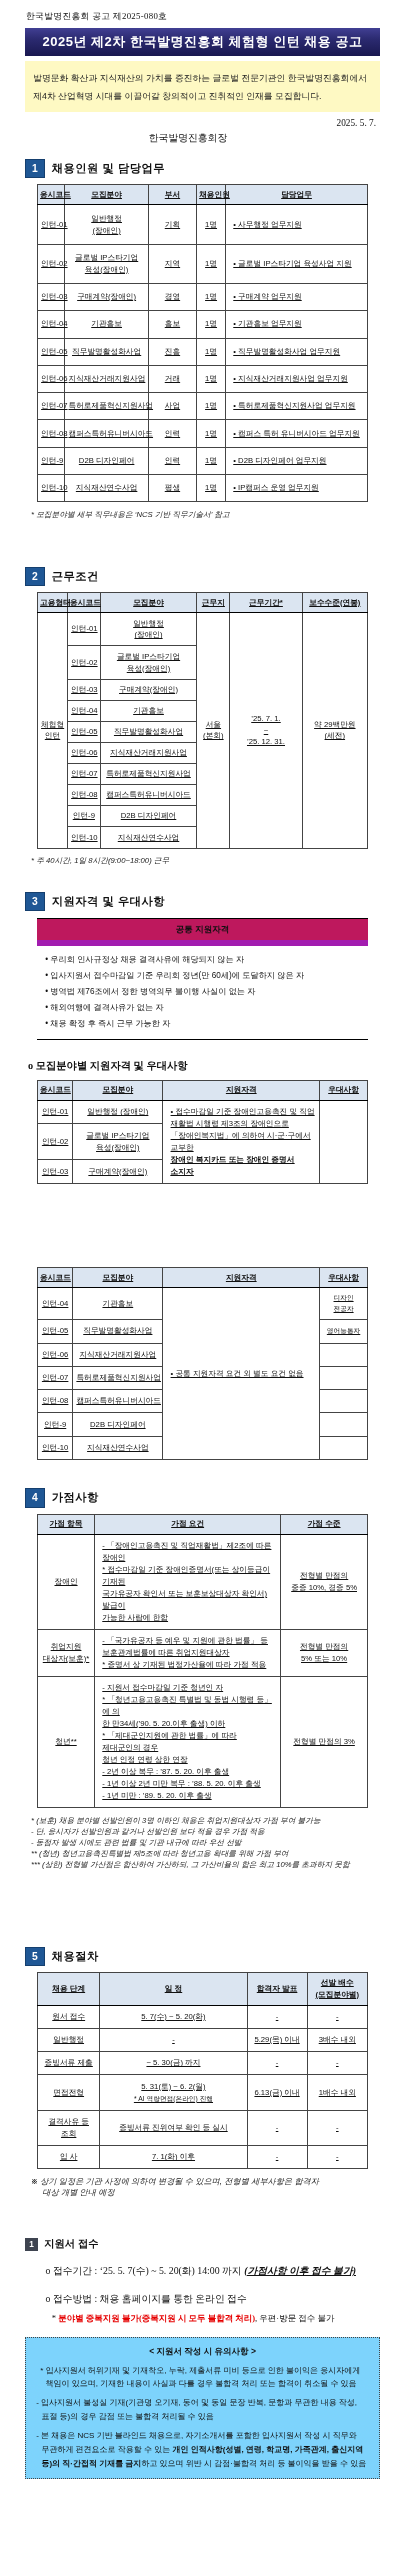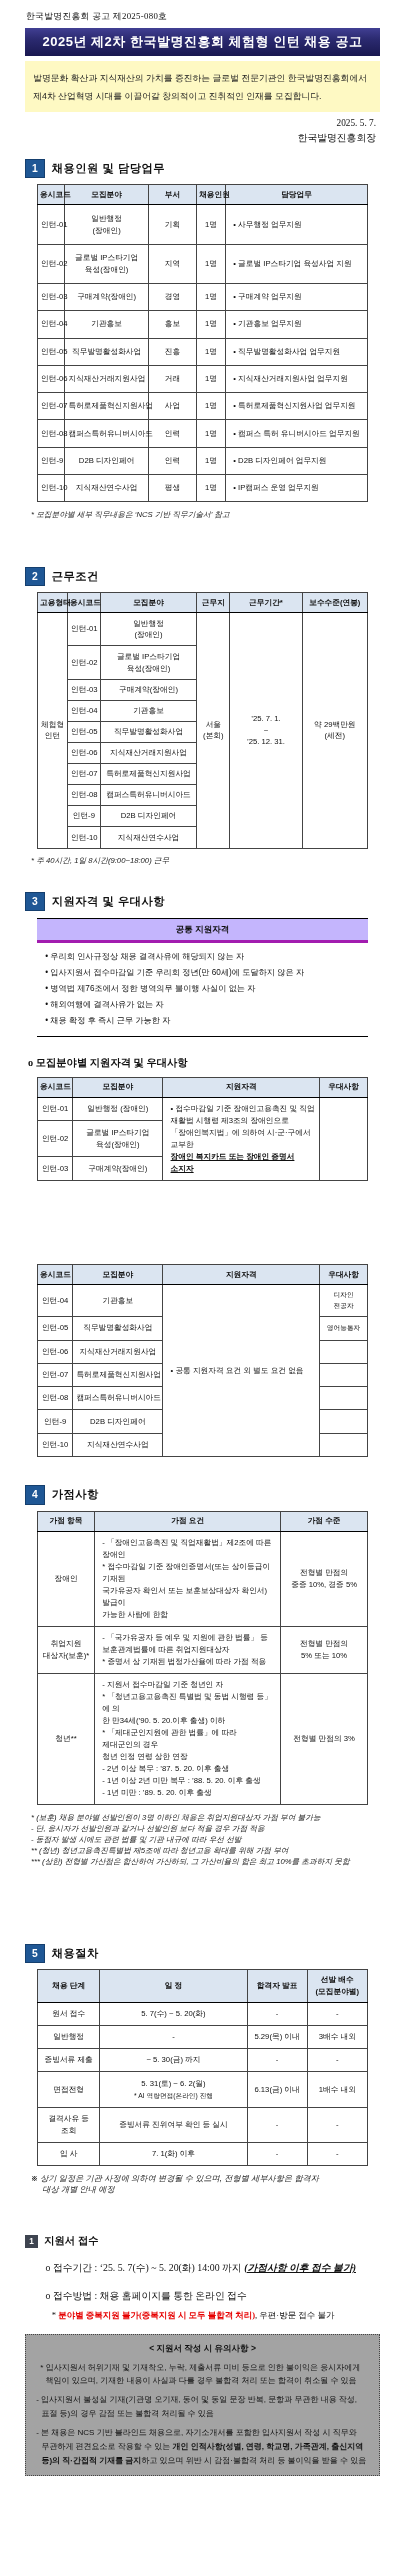--- a/index.html
+++ b/index.html
@@ -4,55 +4,55 @@
 <style>
   html,body{margin:0;padding:0;background:#fff;}
   body{width:405px;font-family:"Liberation Sans","DejaVu Sans",sans-serif;color:#111;}
   .page{width:405px;height:3725px;overflow:hidden;position:relative;background:#fff;word-break:keep-all;}
 
   .notice-no{padding-top:11.3px;margin-left:26px;font-family:"Liberation Serif","DejaVu Serif",serif;font-size:8.8px;letter-spacing:0.3px;}
   .banner{margin:5.2px 25px 0;height:28px;background:linear-gradient(180deg,#413f93 0%,#2b2a70 40%,#191850 100%);display:flex;align-items:center;justify-content:center;}
   .banner-text{color:#fff;font-weight:bold;font-size:13px;letter-spacing:0.5px;}
   .intro{margin:5px 25px 0;background:#fef9c3;padding:7.2px 8.2px;font-size:8.8px;line-height:2.05;font-weight:400;color:#222;}
   .date-line{margin:6.2px 29px 0 0;text-align:right;font-family:"Liberation Serif","DejaVu Serif",serif;font-size:9.3px;}
-  .signer{margin:4.1px 29px 0 0;text-align:right;font-family:"Liberation Serif","DejaVu Serif",serif;font-size:9.8px;}
+  .signer{margin:4.1px 29px 0 0;text-align:center;font-family:"Liberation Serif","DejaVu Serif",serif;font-size:9.8px;}
 
   .sec-head{display:flex;align-items:center;gap:7.2px;margin-left:25px;margin-right:25px;}
   .sec-num{width:17.5px;height:17.5px;flex:0 0 17.5px;background:#1f5795;border:1px solid #153f6e;color:#fff;font-weight:bold;font-size:10.3px;display:flex;align-items:center;justify-content:center;}
   .sec-title{font-size:11.3px;font-weight:800;letter-spacing:0.5px;}
 
   .sub-head{display:flex;align-items:center;gap:6.2px;margin-left:25px;}
   .sub-num{width:13px;height:13px;flex:0 0 13px;background:#3e4450;color:#fff;font-weight:bold;font-size:8.2px;display:flex;align-items:center;justify-content:center;}
   .sub-title{font-size:10.3px;font-weight:800;}
 
   .tblwrap{margin:6.2px 37px 0;}
-  table.tbl{border-collapse:collapse;width:331px;table-layout:fixed;border-top:1.5px solid #000;border-bottom:1.5px solid #000;}
+  table.tbl{border-collapse:collapse;width:331px;table-layout:fixed;border-top:1.5px solid #000;border-bottom:1.5px solid #000;text-decoration:underline;}
   .tbl th,.tbl td{border:0.5px solid #444;padding:5.2px 3.1px;font-size:7.7px;text-align:center;vertical-align:middle;line-height:1.55;}
   .tbl thead th{background:#dbe5f1;font-weight:bold;border-bottom:1px solid #000;padding:3.6px 2.1px;}
   .tbl td.l{text-align:left;padding-left:7.2px;}
   .tbl .sm{font-size:6.7px;}
   .t1 td{padding-top:7.2px;padding-bottom:7.2px;}
   .t2 td{padding-top:4.1px;padding-bottom:4.1px;}
 
   .fn{margin:7.2px 31px 0;font-size:7.7px;color:#222;font-style:italic;}
   .fn-h{padding-left:11.3px;text-indent:-11.3px;white-space:pre-wrap;}
 
   .common-qual{margin:7.2px 37px 0;border-top:1.5px solid #000;border-bottom:1.5px solid #000;}
-  .cq-head{background:#c4b5fd;text-align:center;font-weight:bold;font-size:8.5px;padding:4.1px 0;border-bottom:3px solid #a21caf;}
+  .cq-head{background:#be185d;text-align:center;font-weight:bold;font-size:8.5px;padding:4.1px 0;border-bottom:6px solid #a21caf;}
   .cq-body{padding:6.2px 4.1px 7.2px 6.2px;}
   .cq-body .li{font-size:8.2px;line-height:1.95;padding-left:8.2px;text-indent:-6.2px;}
 
   .subtitle{margin:19.6px 0 0 28px;font-family:"Liberation Serif","DejaVu Serif",serif;font-weight:bold;font-size:10.3px;}
 
   .list{margin:8.2px 25px 0;}
   .li{data-x:0;}
   .i-o{font-family:"Liberation Serif","DejaVu Serif",serif;font-size:9.8px;line-height:1.8;padding-left:34px;text-indent:-13.4px;margin-top:10.3px;}
   .i-star{font-family:"Liberation Serif","DejaVu Serif",serif;font-size:8.5px;line-height:1.7;padding-left:34px;text-indent:-7.2px;margin-top:4.1px;}
 
-  .dotbox{margin:11.3px 25px 0;border:1px dotted #444;padding:5.2px 8.2px 8.2px;background:#a3a3a3;}
+  .dotbox{margin:11.3px 25px 0;border:1px dotted #444;padding:5.2px 8.2px 8.2px;background:#7dd3fc;}
   .db-title{text-align:center;font-weight:bold;font-size:8.5px;margin:3.1px 0 5.2px;}
   .dotbox .li{font-size:8px;line-height:1.72;white-space:pre-wrap;}
   .d-dash{margin-top:5.2px;padding-left:7.2px;text-indent:-5.2px;}
   .d-star{margin-top:4.1px;padding-left:11.3px;text-indent:-5.2px;}
 
   .b{font-weight:bold;}
   .bu{font-weight:bold;text-decoration:underline;}
   .biu{font-weight:bold;font-style:italic;text-decoration:underline;}
   .red{color:#e60000;font-weight:bold;}
   .gap{height:0.5px;}

